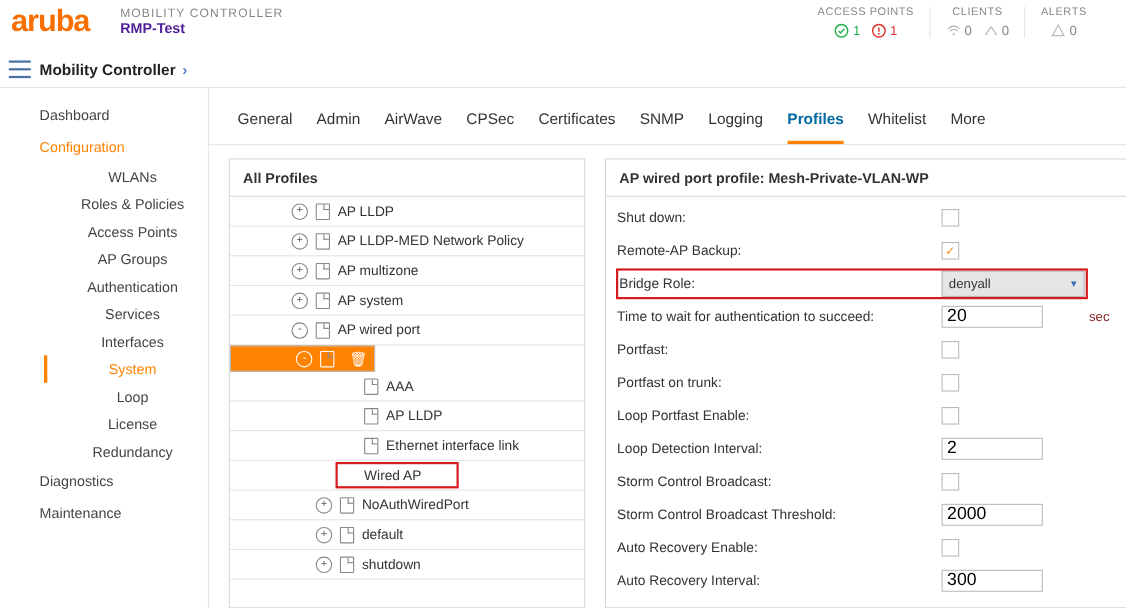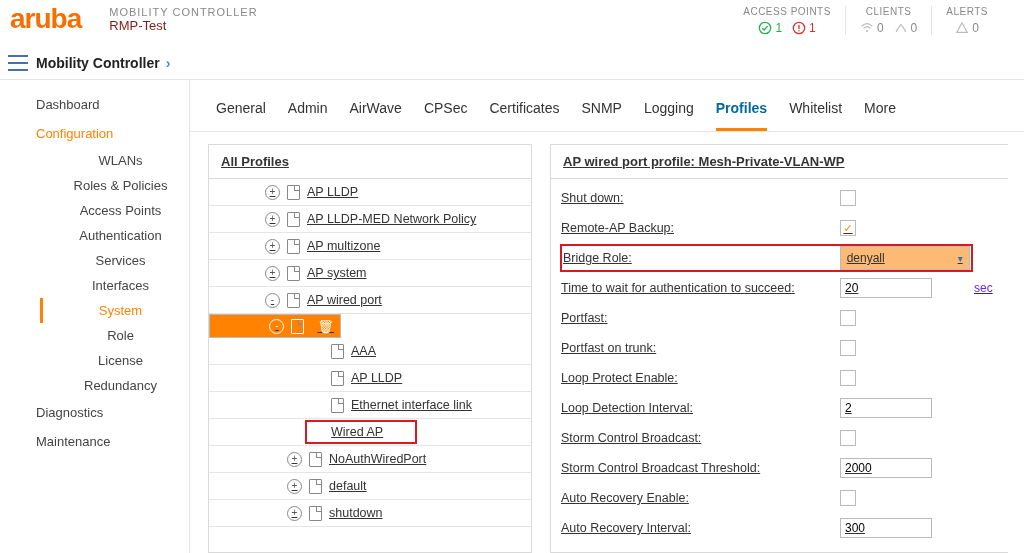--- a/index.html
+++ b/index.html
@@ -20,21 +20,21 @@
     font-family: Arial, Helvetica, sans-serif;
     font-size:13px;
     color:var(--text);
   }
   body {margin:0;background:var(--page-bg);width:1024px;height:553px;overflow:hidden;}
   
   .topbar {display:flex;align-items:flex-start;height:46px;padding:4px 10px 0 10px;box-sizing:border-box;}
   .logo {font-weight:700;font-size:28px;color:var(--orange-dark);letter-spacing:-1px;margin-right:28px;line-height:30px;}
   .title-block {display:flex;flex-direction:column;font-size:11px;color:#444;margin-top:2px;}
   .title-block .line1{letter-spacing:1px;color:#888;}
-  .title-block .line2{font-weight:400;font-size:13px;color:#7f1d1d;}
+  .title-block .line2{font-weight:700;font-size:13px;color:#4c1d95;}
   .spacer{flex:1;}
   .status-group{display:flex;gap:0;margin-right:12px;margin-top:2px;}
   .status-item{display:flex;flex-direction:column;align-items:center;padding:0 14px;border-left:1px solid var(--light-border);}
   .status-item:first-child{border-left:none;}
   .status-label{font-size:10px;color:#888;letter-spacing:0.5px;margin-bottom:4px;white-space:nowrap;}
   .status-icons{display:flex;gap:10px;align-items:center;}
   .si{display:flex;align-items:center;gap:3px;font-size:12px;color:#888;}
   .si .g{color:var(--green);} .si .r{color:var(--red);} .si .gray{color:#bbb;}
   .ico{width:14px;height:14px;display:inline-flex;align-items:center;justify-content:center;}
   
@@ -49,44 +49,44 @@
   .side-item{padding:7px 12px;font-size:13px;color:#444;cursor:pointer;}
   .side-item.top{padding-left:12px;}
   .side-item.active{color:var(--orange);font-weight:400;}
   .side-sub{padding-left:28px;padding-top:5px;padding-bottom:5px;font-size:13px;color:#444;cursor:pointer;text-align:center;}
   .side-sub.active{color:var(--orange);border-left:3px solid var(--orange);margin-left:16px;padding-left:9px;}
   
   .main{flex:1;display:flex;flex-direction:column;min-width:0;}
   .tabs{display:flex;gap:22px;padding:14px 42px 0 26px;border-bottom:1px solid var(--light-border);}
   .tab{padding:6px 0 12px 0;font-size:14px;color:#333;cursor:pointer;white-space:nowrap;}
   .tab.active{font-weight:700;border-bottom:3px solid var(--orange);color:#0369a1;}
-  .panels{flex:1;display:flex;gap:18px;padding:12px 0 0 18px;min-height:0;text-decoration:underline;}
+  .panels{flex:1;display:flex;gap:18px;padding:12px 0 0 18px;min-height:0;}
   .panel{flex:1;border:1px solid var(--border);background:var(--panel-bg);display:flex;flex-direction:column;min-width:0;}
   .panel-head{font-weight:700;padding:9px 12px;border-bottom:1px solid var(--border);font-size:13px;}
   
   .tree{flex:1;overflow:hidden;}
   .tree-row{display:flex;align-items:center;height:26px;border-bottom:1px solid var(--light-border);padding-right:8px;cursor:pointer;font-size:12.5px;color:#333;}
   .tree-row.faded{color:#aaa;}
   .tree-row.sel{background:var(--orange);color:#fff;}
   .tree-row.sel .pm, .tree-row.sel .doc{border-color:#fff;color:#fff;}
   .indent{display:inline-block;}
   .pm{width:13px;height:13px;border:1px solid #888;border-radius:50%;display:inline-flex;align-items:center;justify-content:center;font-size:10px;line-height:1;margin-right:7px;color:#555;flex-shrink:0;}
   .doc{width:11px;height:13px;border:1px solid #888;border-radius:1px;display:inline-block;margin-right:7px;position:relative;flex-shrink:0;}
   .doc::after{content:"";position:absolute;top:0;right:0;width:4px;height:4px;border-left:1px solid #888;border-bottom:1px solid #888;background:transparent;}
   .row-label{flex:1;white-space:nowrap;overflow:hidden;text-overflow:ellipsis;}
   .trash{color:#fff;font-size:13px;margin-left:6px;}
   
   .form{flex:1;overflow:hidden;padding:4px 10px 0 10px;}
   .frow{display:flex;align-items:center;min-height:28px;padding:1px 0;}
   .flabel{flex:1;font-size:12.5px;color:#333;}
   .fctrl{width:130px;display:flex;align-items:center;gap:6px;}
-  .fsuffix{width:24px;font-size:12px;color:#6d28d9;margin-left:4px;}
-  input.txt{width:92px;height:20px;border:1px solid #bbb;padding:0 4px;font-size:12px;box-sizing:border-box;}
+  .fsuffix{width:24px;font-size:12px;color:#7f1d1d;margin-left:4px;}
+  input.txt{width:92px;height:20px;border:1px solid #bbb;padding:0 4px;font-size:16px;box-sizing:border-box;}
   .chk{width:14px;height:14px;border:1px solid #bbb;display:inline-flex;align-items:center;justify-content:center;font-size:11px;color:var(--orange);background:#fff;}
-  .sel{width:118px;height:22px;border:1px solid #bbb;display:flex;align-items:center;justify-content:space-between;padding:0 6px;font-size:12px;color:#333;background:#fdba74;}
+  .sel{width:118px;height:22px;border:1px solid #bbb;display:flex;align-items:center;justify-content:space-between;padding:0 6px;font-size:12px;color:#333;background:#e5e5e5;}
   .sel .dd{color:#3b6fb5;font-size:10px;}
   .hl-wrap{outline:2px solid var(--red-box);outline-offset:-1px;padding:1px 2px;display:flex;align-items:center;width:100%;}
   svg{display:block;}
 </style>
 </head>
 <body>
 
 <div class="topbar">
   <div class="logo">aruba</div>
   <div class="title-block">
@@ -173,25 +173,26 @@
 </div>
 
 <div class="body">
 
   <div class="sidebar" id="sidebar">
       <div class="side-item top">Dashboard</div>
       <div class="side-item top active">Configuration</div>
       <div class="side-sub">WLANs</div>
       <div class="side-sub">Roles &amp; Policies</div>
       <div class="side-sub">Access Points</div>
+      <div class="side-sub">AP Groups</div>
       <div class="side-sub">Authentication</div>
       <div class="side-sub">Services</div>
       <div class="side-sub">Interfaces</div>
       <div class="side-sub active">System</div>
-      <div class="side-sub">Role</div>
+      <div class="side-sub">Loop</div>
       <div class="side-sub">License</div>
       <div class="side-sub">Redundancy</div>
       <div class="side-item top">Diagnostics</div>
       <div class="side-item top">Maintenance</div>
     </div>
 
   <div class="main">
     <div class="tabs" id="tabs">
         <div class="tab">General</div>
         <div class="tab">Admin</div>
@@ -282,21 +283,21 @@
               <span class="row-label">default</span>
             </div>
             <div class="tree-row">
               <span class="indent" style="width: 78px;"></span>
               <span class="pm">+</span>
               <span class="doc"></span>
               <span class="row-label">shutdown</span>
             </div>
           </div>
       </div>
-      <div class="panel" style="flex:1;margin-right:16px;border-right:none;">
+      <div class="panel" style="flex:1;margin-right:0;border-right:none;">
         <div class="panel-head">AP wired port profile: Mesh-Private-VLAN-WP</div>
         <div class="form" id="form">
             <div class="frow">
               <div class="flabel">Shut down:</div>
               <div class="fctrl">
                 <span class="chk"></span>
               </div>
               <div class="fsuffix"></div>
             </div>
             <div class="frow">
@@ -333,21 +334,21 @@
               <div class="fsuffix"></div>
             </div>
             <div class="frow">
               <div class="flabel">Portfast on trunk:</div>
               <div class="fctrl">
                 <span class="chk"></span>
               </div>
               <div class="fsuffix"></div>
             </div>
             <div class="frow">
-              <div class="flabel">Loop Protect Enable:</div>
+              <div class="flabel">Loop Portfast Enable:</div>
               <div class="fctrl">
                 <span class="chk"></span>
               </div>
               <div class="fsuffix"></div>
             </div>
             <div class="frow">
               <div class="flabel">Loop Detection Interval:</div>
               <div class="fctrl">
                 <input class="txt" value="2" style="">
               </div>

